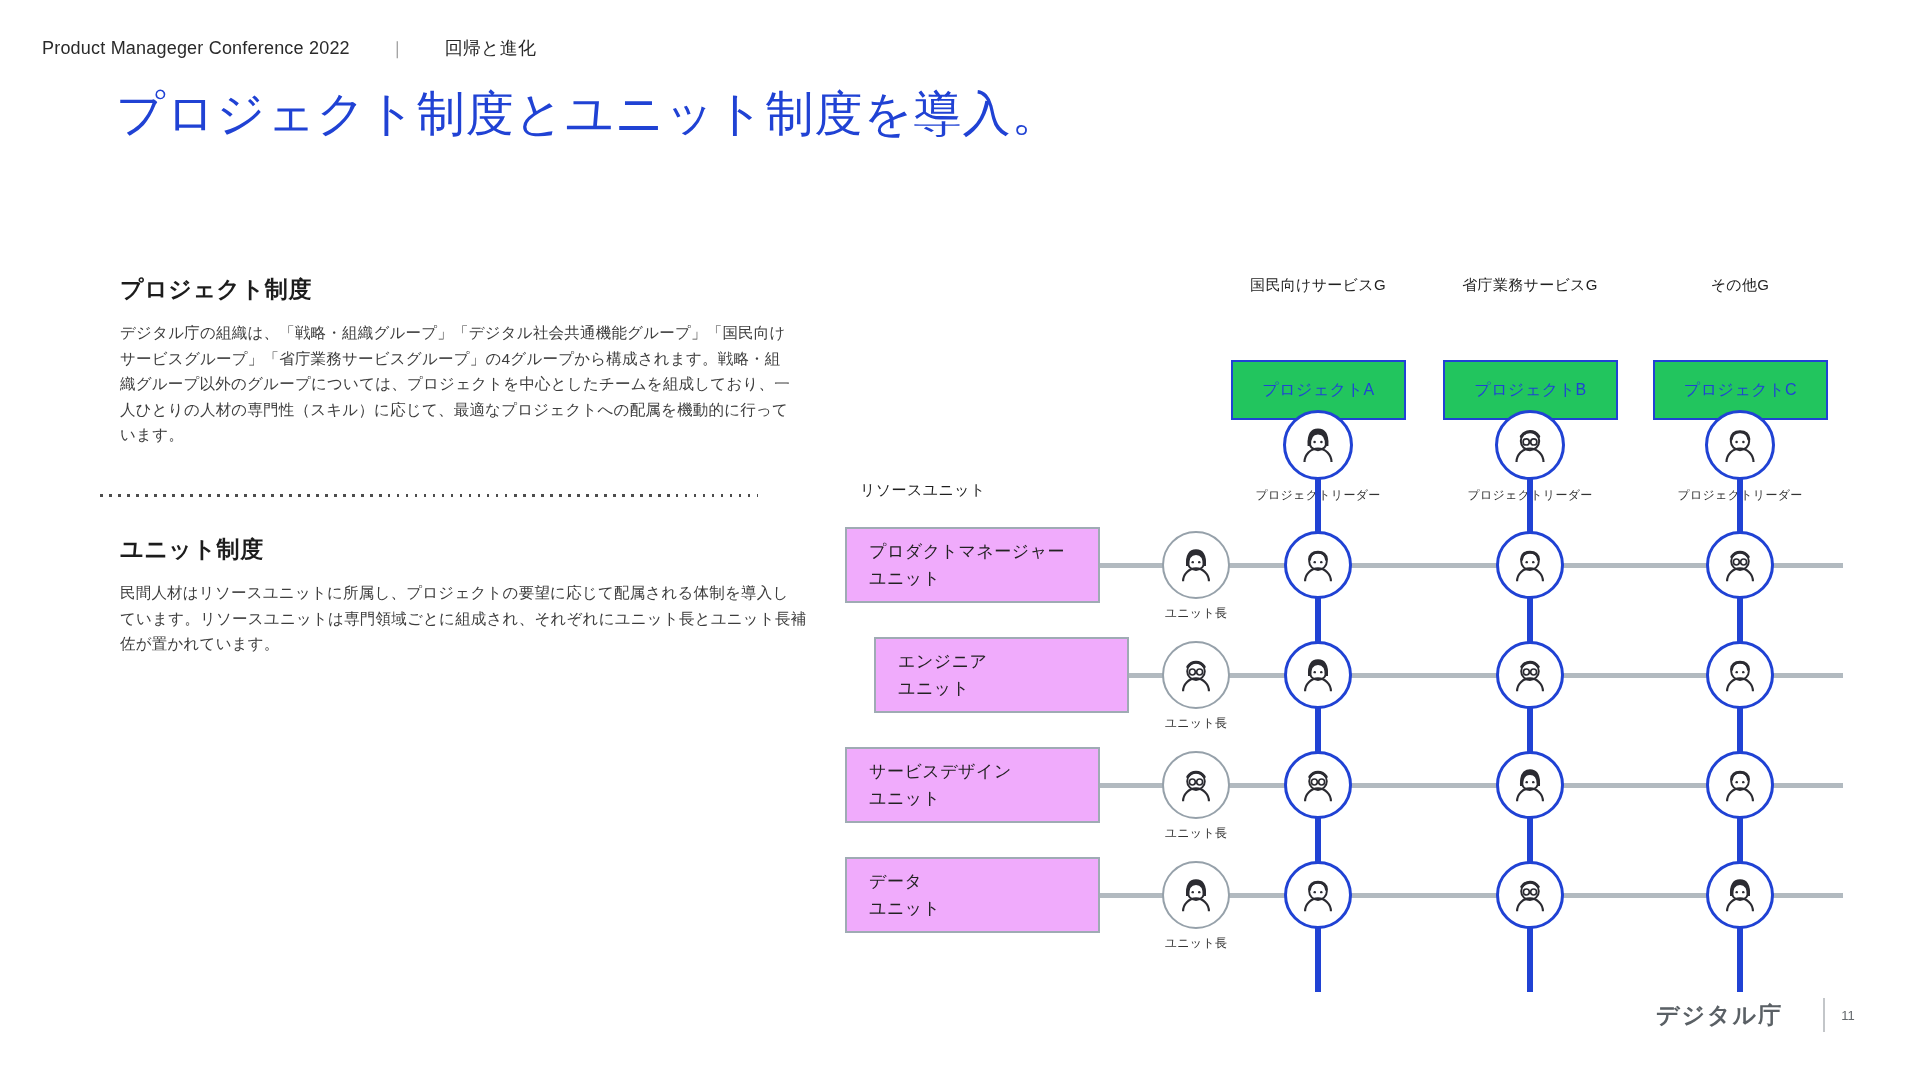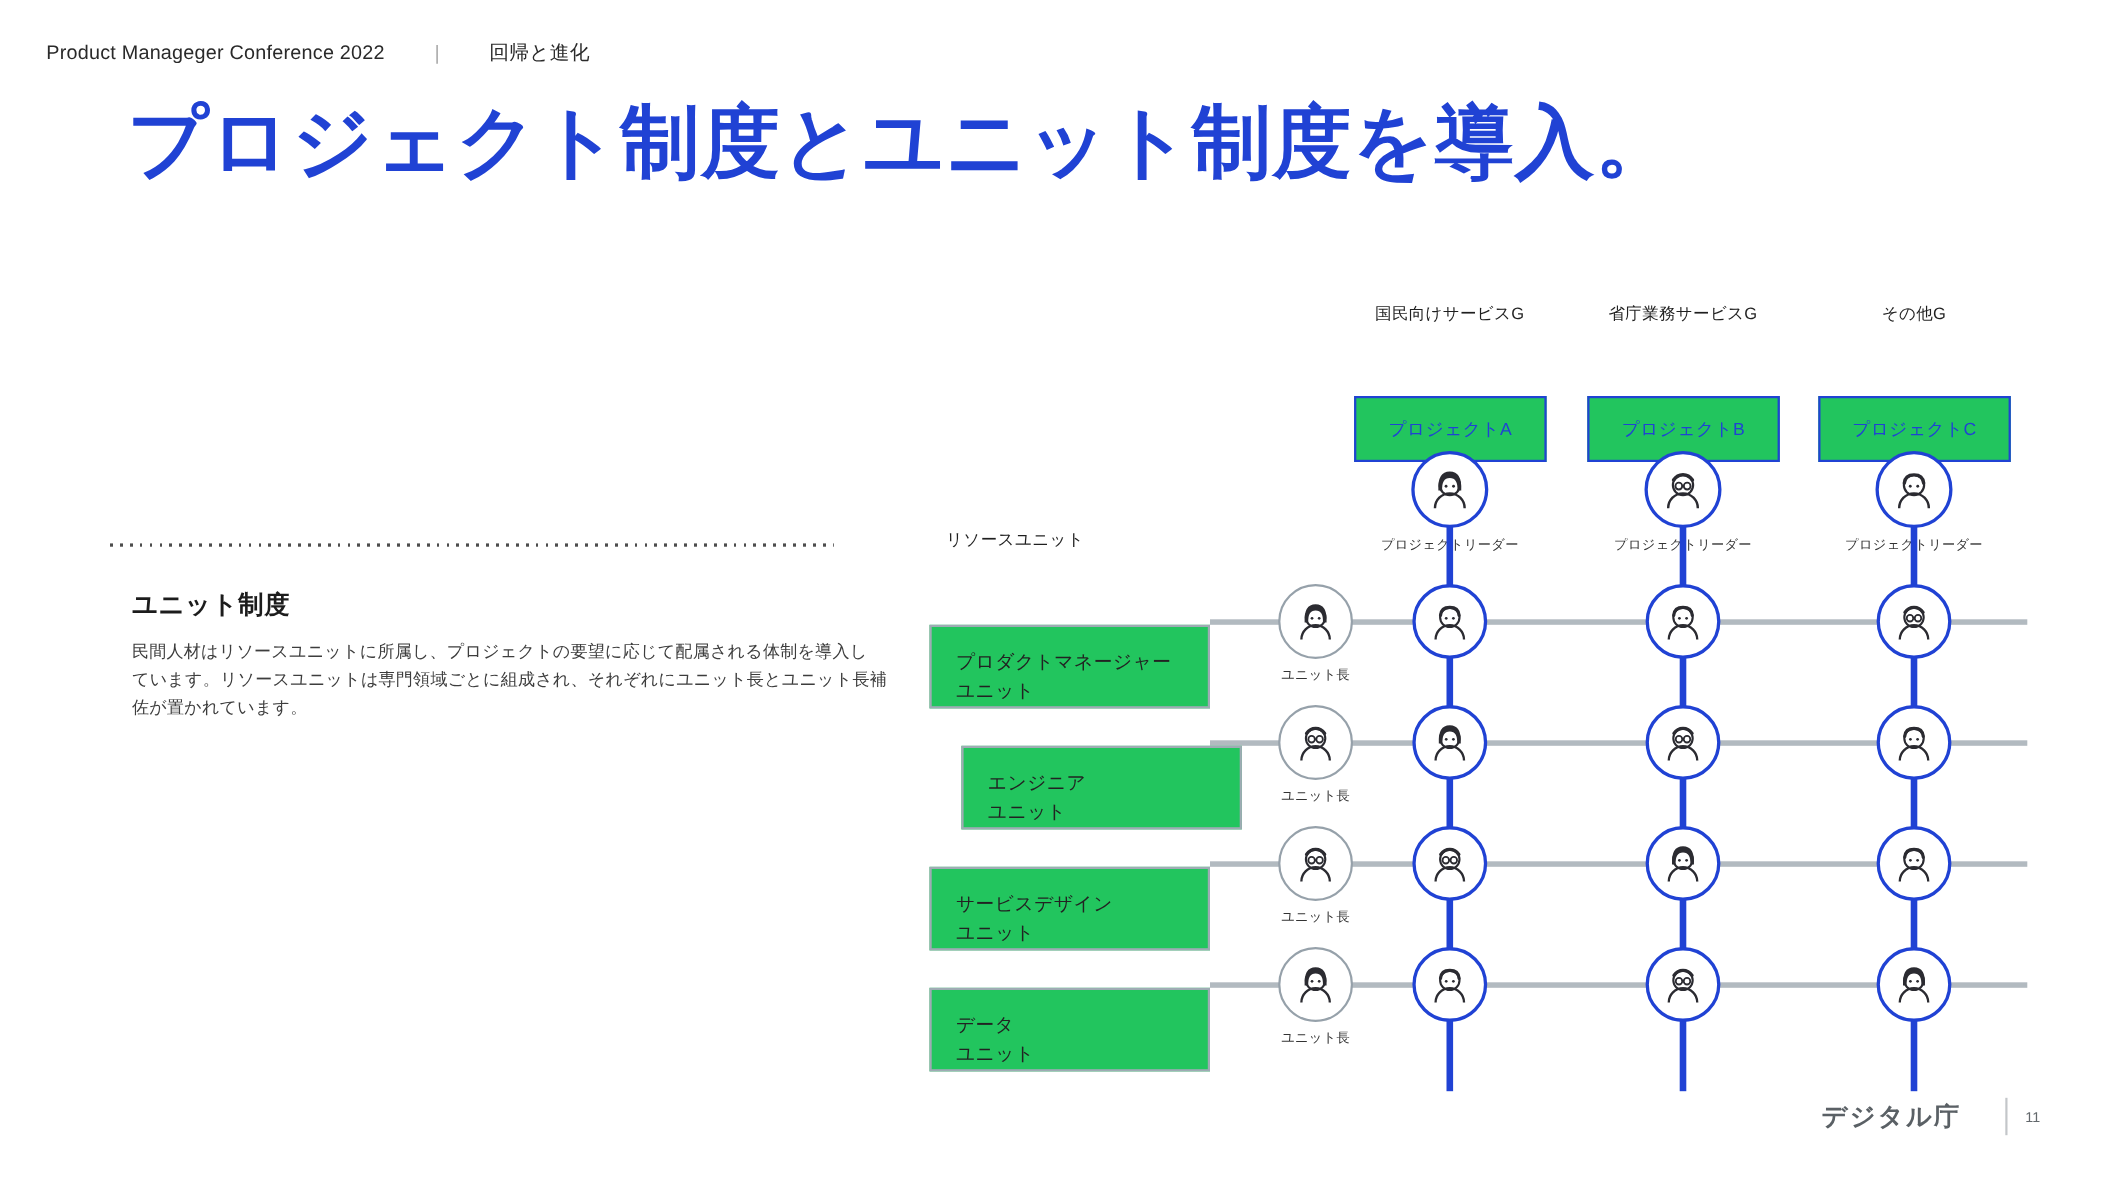--- a/index.html
+++ b/index.html
@@ -4,21 +4,21 @@
 <style>
   html,body{margin:0;padding:0;background:#fff;}
   body{width:1920px;height:1080px;overflow:hidden;
        font-family:"Liberation Sans","DejaVu Sans",sans-serif;}
   .slide{position:relative;width:1920px;height:1080px;background:#fff;}
 
   .hdr{position:absolute;left:42px;top:36px;display:flex;align-items:center;gap:39px;
        font-size:18px;color:#2a2a2a;letter-spacing:0.2px;}
   .hdr .sep{color:#8a8a8a;font-size:17px;}
 
-  .title{position:absolute;left:116px;top:82px;margin:0;font-size:72px;font-weight:700;
+  .title{position:absolute;left:116px;top:82px;margin:0;font-size:48px;font-weight:400;
          color:var(--primary-blue);letter-spacing:1px;white-space:nowrap;}
 
   .sec{position:absolute;left:120px;}
   #sec1{top:274px;}
   #sec2{top:534px;}
   .sec-h{margin:0;font-size:23px;font-weight:700;color:var(--text-dark);letter-spacing:0.6px;}
   .sec-p{margin:15px 0 0 0;font-size:15.5px;line-height:25.5px;color:var(--body-text);
          white-space:pre-line;letter-spacing:0.2px;width:700px;}
 
   .dotted{position:absolute;left:100px;top:494px;width:658px;height:3px;
@@ -28,23 +28,23 @@
   .gh{position:absolute;font-size:15px;color:#1f1f1f;text-align:center;width:220px;letter-spacing:0.3px;}
   .pbox{position:absolute;border:2.5px solid var(--primary-blue);background:#22c55e;
         color:var(--primary-blue);font-size:16px;letter-spacing:0.5px;
         display:flex;align-items:center;justify-content:center;z-index:3;box-sizing:border-box;margin-top:30px;}
   .vline{position:absolute;width:6px;background:var(--primary-blue);z-index:2;}
   .hline{position:absolute;height:5px;background:var(--line-gray);z-index:1;}
   .circle{position:absolute;background:#fff;border-radius:50%;z-index:3;box-sizing:border-box;
           display:flex;align-items:center;justify-content:center;}
   .blueC{border:3px solid var(--primary-blue);}
   .grayC{border:2.5px solid var(--circle-gray);}
-  .ubox{position:absolute;border:2px solid var(--box-border-gray);background:#22c55e;z-index:3;
-        box-sizing:border-box;display:flex;flex-direction:column;justify-content:flex-end;
-        padding-left:22px;color:#222;font-size:17px;line-height:27px;letter-spacing:0.5px;margin-top:41px;}
+  .ubox{position:absolute;border:2px solid var(--box-border-gray);background:#f0abfc;z-index:3;
+        box-sizing:border-box;display:flex;flex-direction:column;justify-content:center;
+        padding-left:22px;color:#222;font-size:17px;line-height:27px;letter-spacing:0.5px;}
   .small-label{position:absolute;font-size:12px;color:#333;text-align:center;letter-spacing:0.3px;}
   .ru-label{position:absolute;font-size:15px;color:#1f1f1f;letter-spacing:0.4px;}
 
   .footer{position:absolute;left:1656px;top:998px;display:flex;align-items:center;}
   .brand{font-size:23px;font-weight:700;color:var(--footer-gray);letter-spacing:2px;}
   .fsep{width:2px;height:34px;background:#c3c6c9;margin-left:40px;}
   .page{font-size:13px;color:#63686c;margin-left:16px;}
 </style>
 </head>
 <body>
@@ -52,20 +52,28 @@
 <div class="slide">
 
   <div class="hdr">
     <span>Product Manageger Conference 2022</span>
     <span class="sep">｜</span>
     <span>回帰と進化</span>
   </div>
 
   <h1 class="title">プロジェクト制度とユニット制度を導入。</h1>
 
+  <section class="sec" id="sec1">
+    <h2 class="sec-h">プロジェクト制度</h2>
+    <p class="sec-p">デジタル庁の組織は、「戦略・組織グループ」「デジタル社会共通機能グループ」「国民向け
+サービスグループ」「省庁業務サービスグループ」の4グループから構成されます。戦略・組
+織グループ以外のグループについては、プロジェクトを中心としたチームを組成しており、一
+人ひとりの人材の専門性（スキル）に応じて、最適なプロジェクトへの配属を機動的に行って
+います。</p>
+  </section>
 
   <div class="dotted"></div>
 
   <section class="sec" id="sec2">
     <h2 class="sec-h">ユニット制度</h2>
     <p class="sec-p">民間人材はリソースユニットに所属し、プロジェクトの要望に応じて配属される体制を導入し
 ています。リソースユニットは専門領域ごとに組成され、それぞれにユニット長とユニット長補
 佐が置かれています。</p>
   </section>
 

